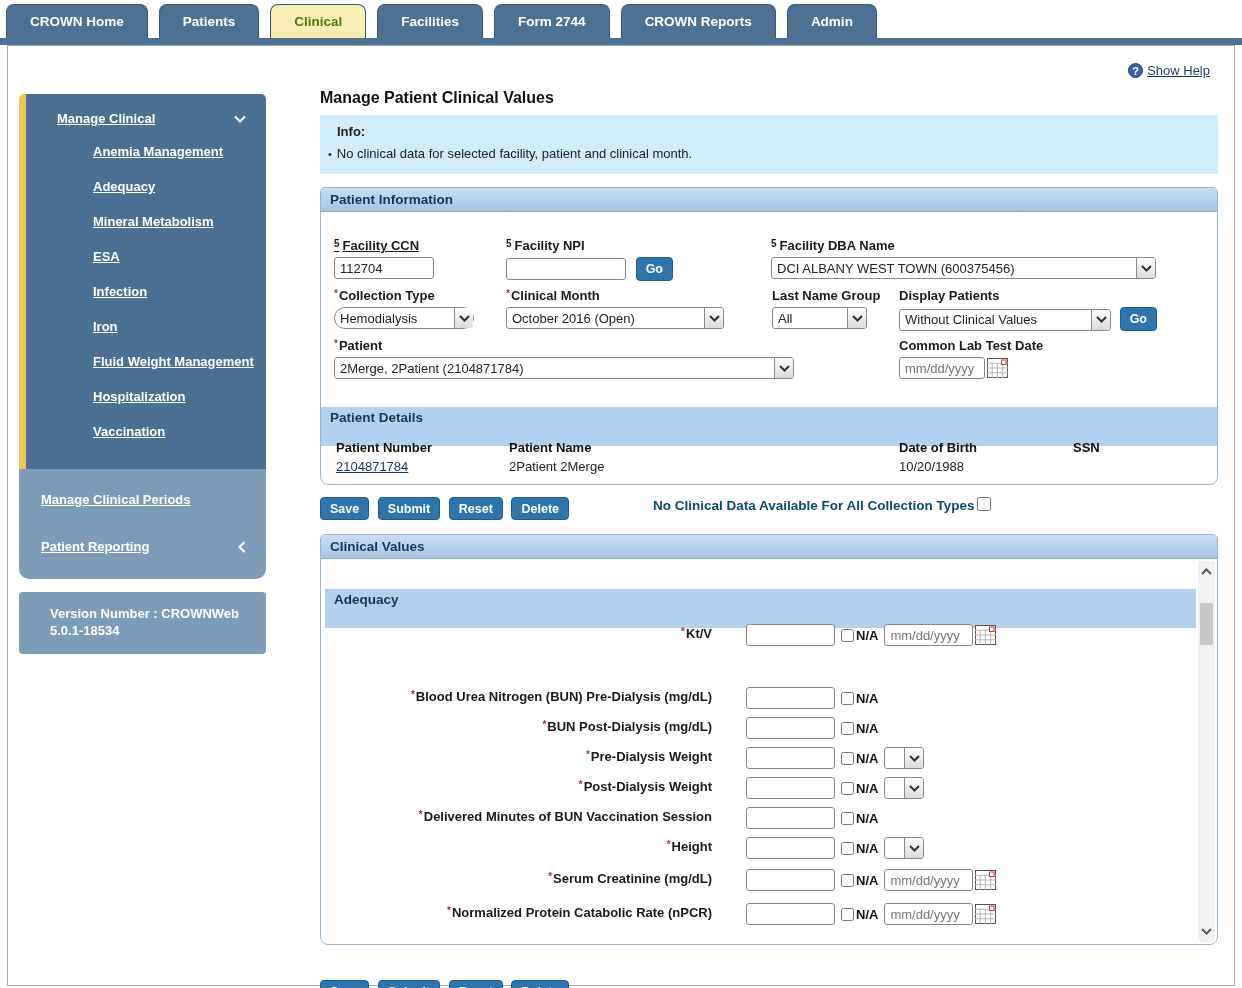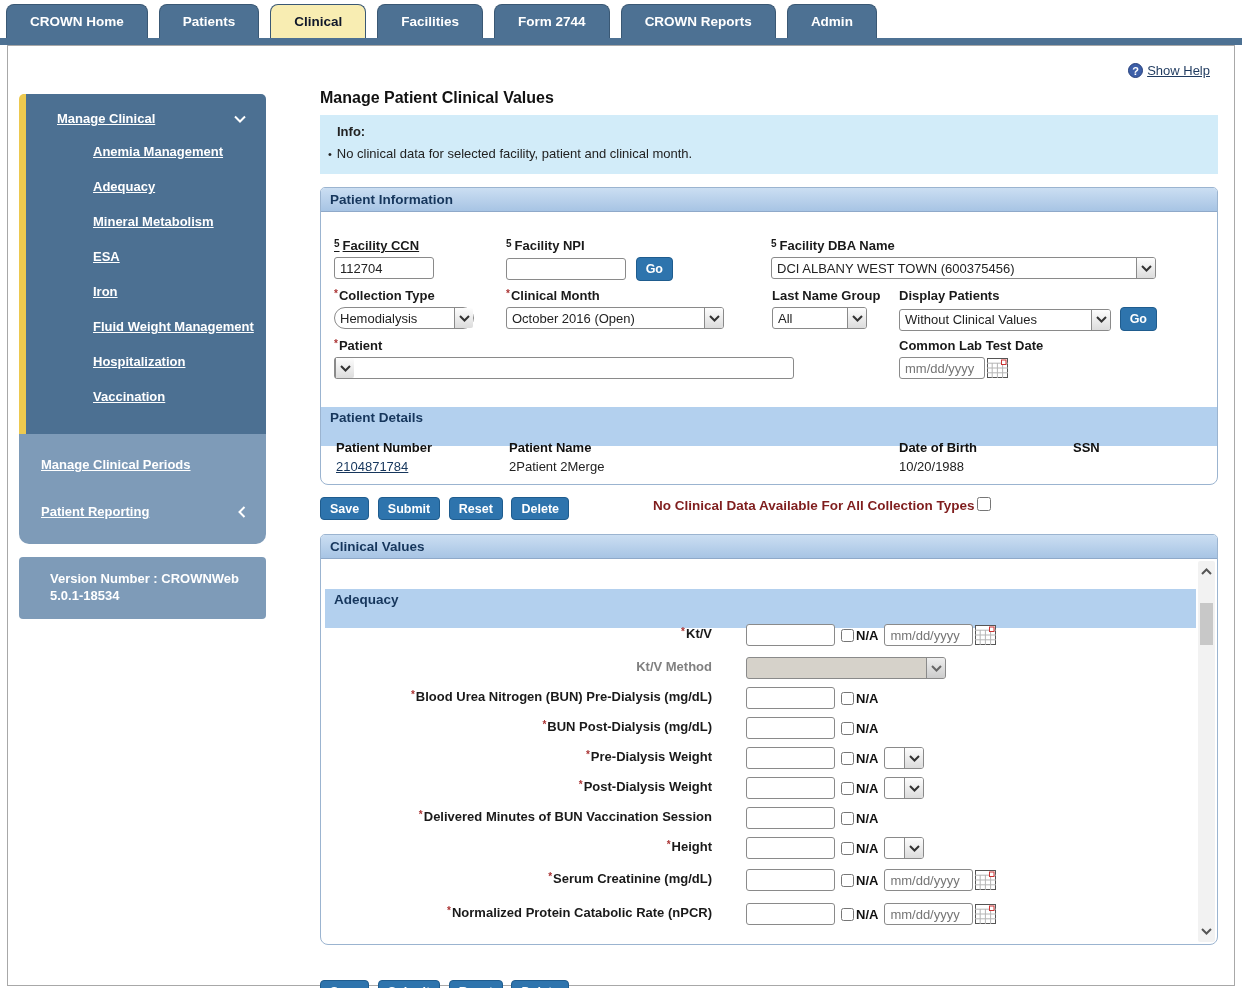--- a/index.html
+++ b/index.html
@@ -5,21 +5,21 @@
   * { box-sizing: border-box; margin: 0; padding: 0; }
   html,body { width:1242px; height:988px; background:#fff;
     font-family:"Liberation Sans", sans-serif; font-size:13px; color:#1a1a1a;
     position:relative; overflow:hidden; }
 
   
   .tabbar { position:absolute; top:4px; left:6px; display:flex; gap:11px; z-index:3; }
   .tab { background:#4D7193; border:1px solid #3A5874; border-bottom:none;
     border-radius:8px 8px 0 0; color:#fff; font-weight:bold; font-size:13.5px;
     padding:9px 23px 9px; white-space:nowrap; cursor:pointer; }
-  .tab.active { background:#F8EDB2; color:#0f172a; }
+  .tab.active { background:#F8EDB2; color:#4d7c0f; }
   .tabstrip-bar { position:absolute; top:38px; left:0; width:1242px; height:7px;
     background:#4D7193; z-index:2; }
 
   
   .frame { position:absolute; top:45px; left:7px; width:1228px; height:941px;
     border:1px solid #a8a8a8; background:#fff; }
 
   
   .show-help { position:absolute; top:17px; right:24px; display:flex; align-items:center;
     gap:4px; color:#1F3A5F; font-size:13px; cursor:pointer; }
@@ -94,21 +94,21 @@
   .pd-cols { position:absolute; left:0; top:218px; width:100%; }
   .pd-col { position:absolute; top:10px; }
   .pd-col .h { font-weight:bold; color:#111; }
   .pd-col .v { margin-top:4px; color:#222; }
   .pd-col .v a { color:#16365C; text-decoration:underline; cursor:pointer; }
 
   
   .actions { position:relative; margin-top:12px; height:24px; }
   .actions .btn { margin-right:5px; }
   .nodata { position:absolute; left:333px; top:1px; display:flex; align-items:center; }
-  .nodata .lbl { font-weight:bold; font-size:13.5px; color:#7f1d1d; }
+  .nodata .lbl { font-weight:bold; font-size:13.5px; color:#0c4a6e; }
   .nodata input { width:14px; height:14px; margin-left:2px; margin-top:-4px; }
 
   
   .cv-body { position:relative; height:385px; overflow:hidden; }
   .cv-inner { position:absolute; left:0; top:0; right:21px; }
   .cv-inner .subbar { margin:30px 0 0 4px; }
   .cv-row { position:absolute; display:flex; align-items:center; }
   .cv-label { position:absolute; right:484px; top:3px; font-weight:bold; color:#1a1a1a;
     white-space:nowrap; }
   .cv-label.dis { color:#808080; }
@@ -161,20 +161,21 @@
           <svg width="12" height="8" viewBox="0 0 12 8">
               <polyline points="1,1.5 6,6.5 11,1.5" fill="none" stroke="#fff" stroke-width="2"></polyline>
             </svg>
         </span>
       </div>
       <ul class="sb-sub">
         <li><a>Anemia Management</a></li>
         <li><a>Adequacy</a></li>
         <li><a>Mineral Metabolism</a></li>
         <li><a>ESA</a></li>
+        <li><a>Infection</a></li>
         <li><a>Iron</a></li>
         <li><a>Fluid Weight Management</a></li>
         <li><a>Hospitalization</a></li>
         <li><a>Vaccination</a></li>
       </ul>
     </div>
     <div class="sb-light">
       <div class="row">
         <a>Manage Clinical Periods</a>
       </div>
@@ -271,20 +272,21 @@
                   <polyline points="1,1 5.5,5.5 10,1" fill="none" stroke="#333" stroke-width="2"></polyline>
                 </svg>
               </span>
           </div>
           <button class="btn go-btn" style="margin-left:5px;">Go</button>
         </div>
 
         <div class="fld" style="left:13px; top:126px;">
           <span class="lab"><span class="req">*</span><span>Patient</span></span>
           <div class="sel" style="width:460px;">
+            <span class="sel-text">2Merge, 2Patient (2104871784)</span>
             <span class="sel-arrow">
                 <svg width="11" height="7" viewBox="0 0 11 7">
                   <polyline points="1,1 5.5,5.5 10,1" fill="none" stroke="#333" stroke-width="2"></polyline>
                 </svg>
               </span>
           </div>
         </div>
         <div class="fld" style="left:578px; top:126px;">
           <span class="lab">Common Lab Test Date</span>
           <span class="dategroup">
@@ -352,33 +354,20 @@
                     <svg width="21" height="20" viewBox="0 0 21 20">
                       <rect x="0.5" y="0.5" width="20" height="19" fill="#fff" stroke="#555"></rect>
                       <path d="M0 5.2H21 M0 10H21 M0 14.8H21 M5.2 5V20 M10.4 5V20 M15.6 5V20" stroke="#b5b5b5"></path>
                       <rect x="14.5" y="2" width="4.5" height="4.5" fill="#fff" stroke="#C33"></rect>
                     </svg>
                   </span>
               </span>
             </span>
           </div>
 
-          <div class="cv-row" style="top:97px; left:0; right:0; height:24px;">
-            <span class="cv-label dis">Kt/V Method</span>
-            <span class="cv-field">
-              <div class="sel disabled" style="width:200px;">
-                <span class="sel-text"></span>
-                <span class="sel-arrow">
-                    <svg width="11" height="7" viewBox="0 0 11 7">
-                      <polyline points="1,1 5.5,5.5 10,1" fill="none" stroke="#666" stroke-width="2"></polyline>
-                    </svg>
-                  </span>
-              </div>
-            </span>
-          </div>
 
           <div class="cv-row" style="top:127px; left:0; right:0; height:24px;">
             <span class="cv-label"><span class="req">*</span><span>Blood Urea Nitrogen (BUN) Pre-Dialysis (mg/dL)</span></span>
             <span class="cv-field">
               <input class="txt" style="">
               <span class="na-group">
                   <input type="checkbox" style="">
                   <span class="na-lab">N/A</span>
                 </span>
             </span>

